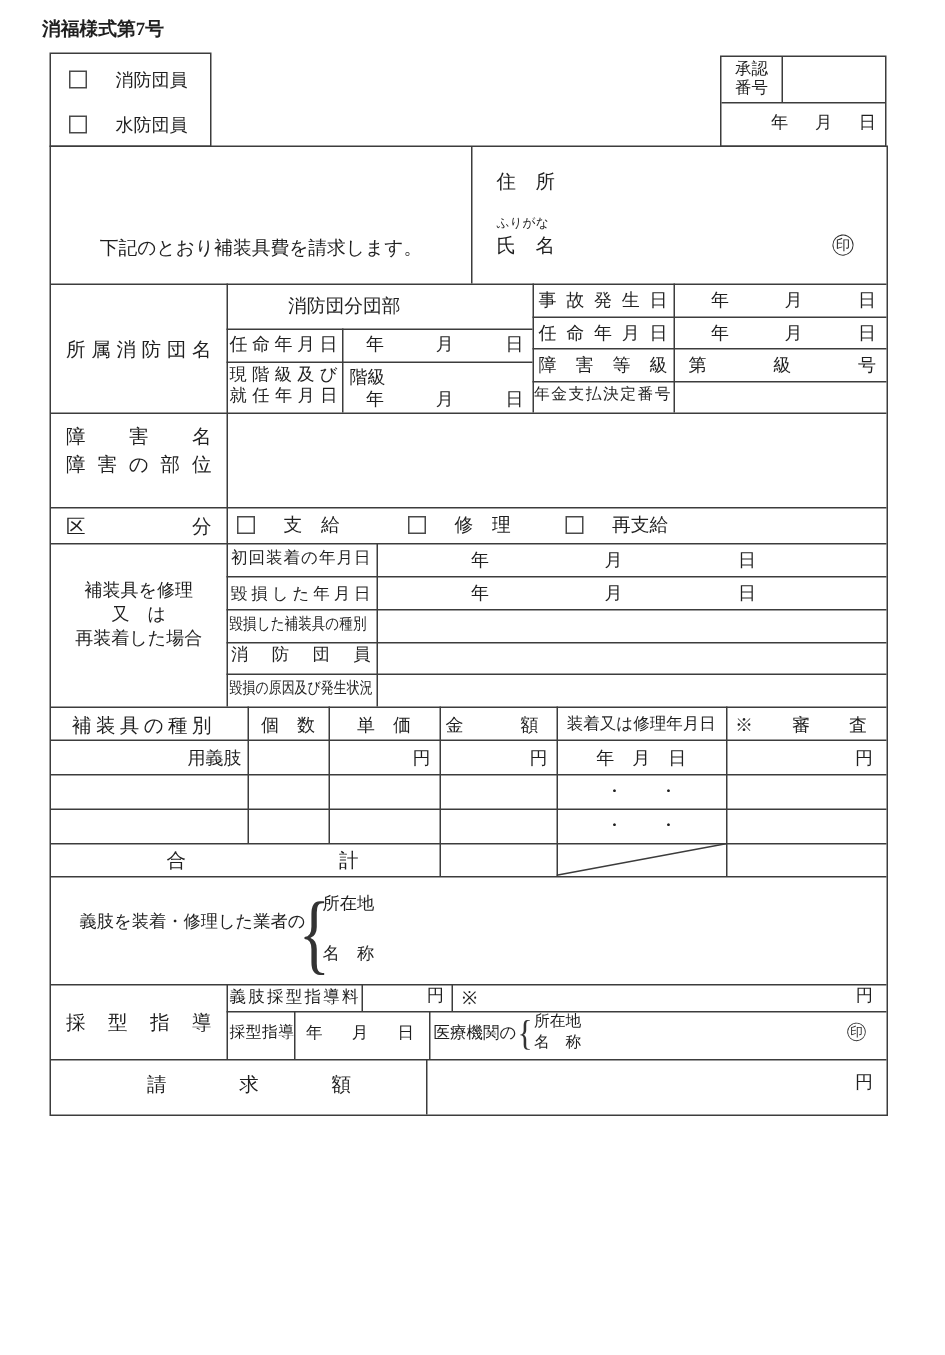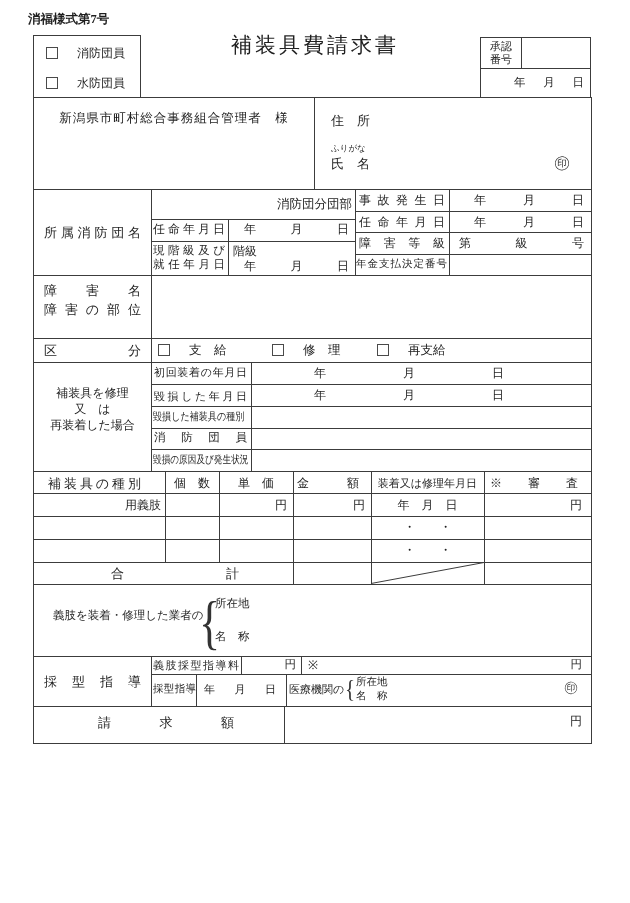--- a/index.html
+++ b/index.html
@@ -6,34 +6,33 @@
   .page{position:relative;width:630px;height:903px;background:#ffffff;overflow:hidden;
         font-family:"Liberation Serif","DejaVu Serif",serif;color:#1f1f1f;font-size:12px;}
   .abs{position:absolute;}
   .box{position:absolute;border:1px solid #3c3c3c;box-sizing:border-box;}
   .hl{position:absolute;height:1px;background:#3c3c3c;}
   .vl{position:absolute;width:1px;background:#3c3c3c;}
   .t{position:absolute;white-space:nowrap;line-height:1.2;}
   .jst{position:absolute;line-height:1.2;text-align:justify;text-align-last:justify;}
   .ctr{position:absolute;line-height:1.2;text-align:center;}
   .rgt{position:absolute;line-height:1.2;text-align:right;}
-  .flexsb{position:absolute;display:flex;justify-content:flex-end;line-height:1.2;}
+  .flexsb{position:absolute;display:flex;justify-content:flex-start;line-height:1.2;}
   .cbx{display:inline-block;width:10px;height:10px;border:1px solid #4a4a4a;background:#fff;flex:none;}
   .cbgroup{position:absolute;display:flex;align-items:center;gap:19px;line-height:1;}
   .fld{position:absolute;}
   .brace{position:absolute;font-weight:400;color:#333;transform-origin:0 0;}
   .seal{position:absolute;color:#2a2a2a;}
 </style>
 </head>
 <body>
 
 <div class="page">
 
   <div class="t" style="left:28px;top:12px;font-size:12.5px;font-weight:bold">消福様式第7号</div>
-  <div class="ctr" style="left:0;top:33px;width:630px;font-size:21px;letter-spacing:3px">補装具費請求書</div>
 
   <div class="box" style="left:33px;top:35px;width:108px;height:63px">
     <div class="cbgroup" style="left:12px;top:11px">
       <span class="cbx"></span>
       <span style="font-size:12px">消防団員</span>
     </div>
     <div class="cbgroup" style="left:12px;top:41px">
       <span class="cbx"></span>
       <span style="font-size:12px">水防団員</span>
     </div>
@@ -89,21 +88,21 @@
     <div class="vl" style="left:207px;top:558px;height:18px"></div>
     <div class="vl" style="left:267px;top:558px;height:18px"></div>
     <div class="vl" style="left:162px;top:576px;height:32px"></div>
     <div class="vl" style="left:252px;top:576px;height:32px"></div>
     <div class="vl" style="left:250px;top:608px;height:37px"></div>
 
     <svg class="abs" style="left:337px;top:464px" width="113" height="22">
       <line x1="0" y1="21.5" x2="113" y2="0.5" stroke="#3c3c3c" stroke-width="1"></line>
     </svg>
 
-    <div class="ctr" style="left:0;top:13px;width:280px;font-size:12.5px;letter-spacing:1px">新潟県市町村総合事務組合管理者　様</div>
+    <div class="ctr" style="left:0;top:60px;width:280px;font-size:12.5px">下記のとおり補装具費を請求します。</div>
     <div class="t" style="left:297px;top:15px;font-size:13px">住　所</div>
     <div class="fld" style="left:345px;top:8px;width:200px;height:30px"></div>
     <div class="t" style="left:297px;top:45px;font-size:8.5px">ふりがな</div>
     <div class="t" style="left:297px;top:58px;font-size:13px">氏　名</div>
     <div class="fld" style="left:345px;top:52px;width:165px;height:30px"></div>
     <div class="seal" style="left:520px;top:55px;font-size:16px">㊞</div>
 
     <div class="jst" style="left:10px;top:127px;width:97px;font-size:13px">所属消防団名</div>
     <div class="flexsb" style="left:158px;top:99px;width:160px;font-size:12.5px">
       <span>消防団</span>

